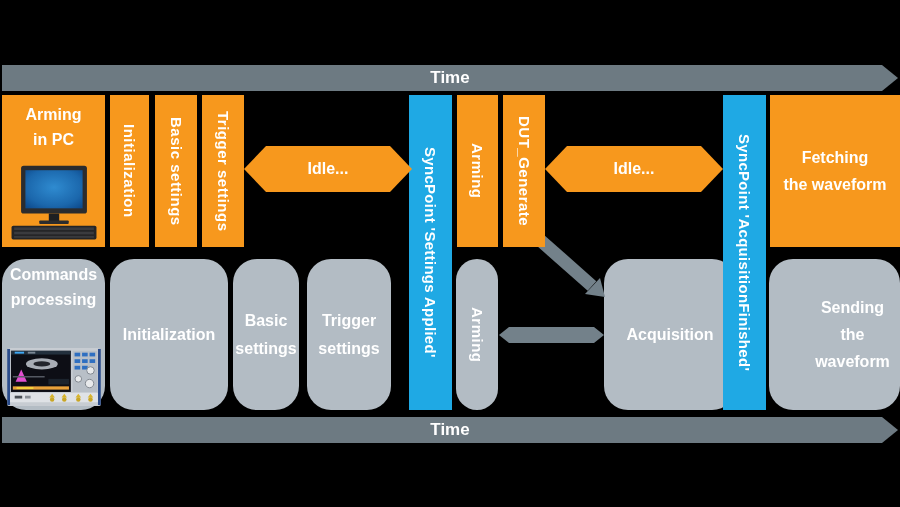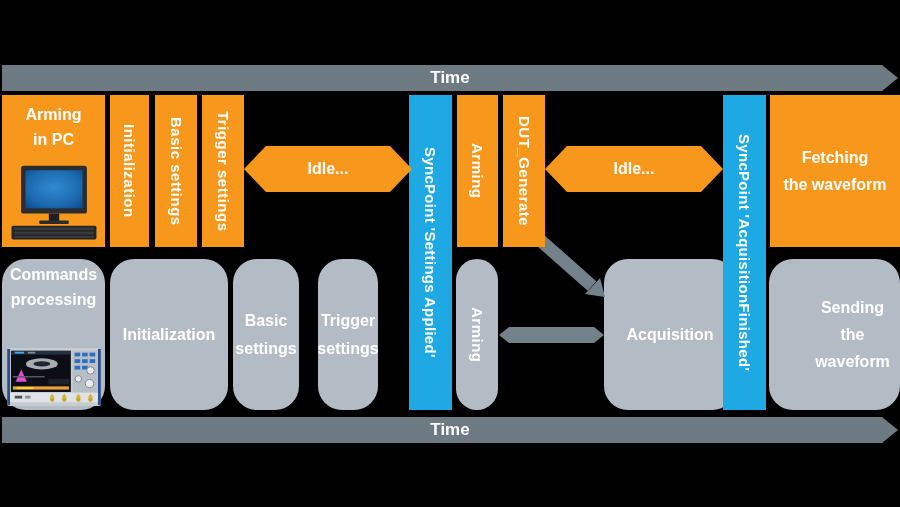--- a/index.html
+++ b/index.html
@@ -198,21 +198,21 @@
     <span>Initialization</span>
   </div>
 
   <div class="block grayb botrow two-line" style="left:233px; width:66px;">
     <div>
       <div>Basic</div>
       <div>settings</div>
     </div>
   </div>
 
-  <div class="block grayb botrow two-line" style="left:318px; width:60px;">
+  <div class="block grayb botrow two-line" style="left:307px; width:84px;">
     <div>
       <div>Trigger</div>
       <div>settings</div>
     </div>
   </div>
 
   <div class="block grayb botrow vtext" style="left:456px; width:42px;">
     <span>Arming</span>
   </div>
 

